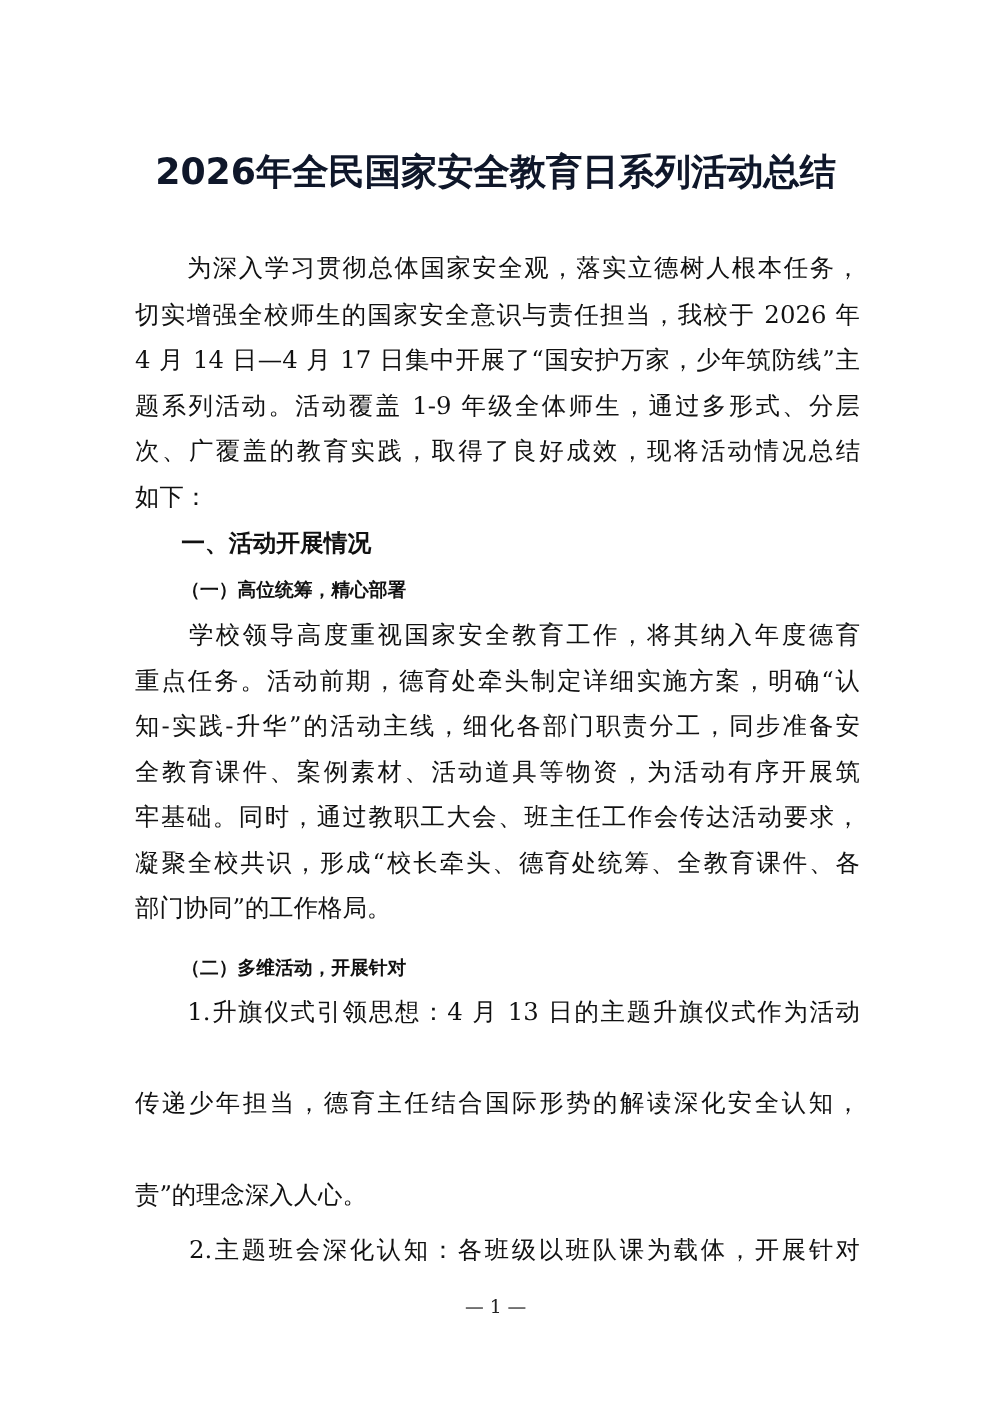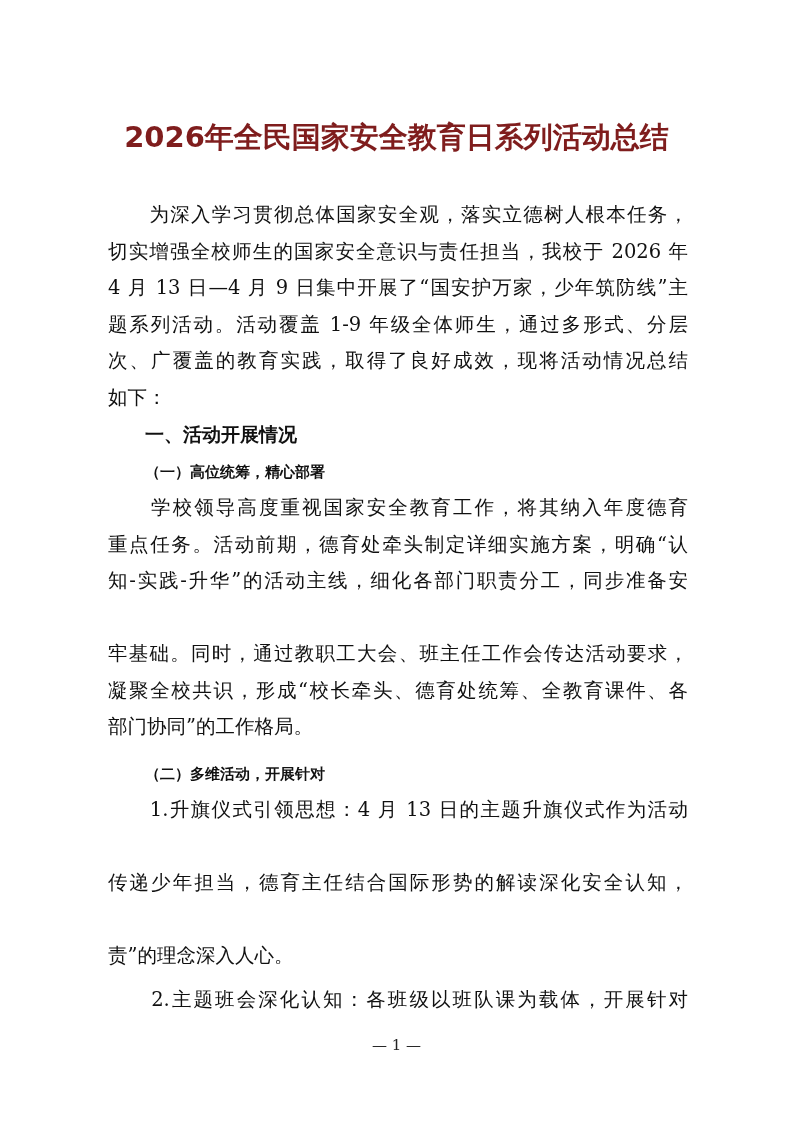--- a/index.html
+++ b/index.html
@@ -1,48 +1,49 @@
 <!DOCTYPE html>
 <html><head>
   <meta charset="utf-8">
   <style>
     html, body { margin:0; padding:0; background:#ffffff; }
     body { width:793px; height:1122px; position:relative; overflow:hidden;
       font-family: "DejaVu Serif", "Liberation Serif", serif; color:#111; }
     .page { position:absolute; left:0; top:0; width:793px; height:1122px; }
     .title { position:absolute; left:0; width:793px; top:118px; text-align:center;
       font-family:"DejaVu Sans","Liberation Sans",sans-serif; font-weight:bold;
-      font-size:29px; letter-spacing:0px; color:#7f1d1d; }
+      font-size:29px; letter-spacing:0px; color:#0f172a; }
     .line { position:absolute; left:108px; width:580px; font-size:19.5px; line-height:24px;
       white-space:nowrap; text-align:justify; text-align-last:justify; color:#111; }
     .line.last { text-align-last:left; }
     .h1 { font-family:Liberation Mono, monospace; font-weight:bold; font-size:19px;
       text-align-last:left; left:145px; }
     .h2 { font-weight:bold; text-align-last:left; left:145px; font-size:15px; }
     .footer { position:absolute; left:0; width:793px; top:1036px; text-align:center; font-size:15px; color:#222; }
   </style>
 </head>
 <body>
 
 <div class="page">
   <div class="title">2026年全民国家安全教育日系列活动总结</div>
 
   <div class="line" style="top:203px">　　为深入学习贯彻总体国家安全观，落实立德树人根本任务，</div>
   <div class="line" style="top:240px">切实增强全校师生的国家安全意识与责任担当，我校于 2026 年</div>
-  <div class="line" style="top:276px">4 月 13 日—4 月 9 日集中开展了“国安护万家，少年筑防线”主</div>
+  <div class="line" style="top:276px">4 月 14 日—4 月 17 日集中开展了“国安护万家，少年筑防线”主</div>
   <div class="line" style="top:313px">题系列活动。活动覆盖 1-9 年级全体师生，通过多形式、分层</div>
   <div class="line" style="top:349px">次、广覆盖的教育实践，取得了良好成效，现将活动情况总结</div>
   <div class="line last" style="top:386px">如下：</div>
 
   <div class="line h1" style="top:424px">一、活动开展情况</div>
   <div class="line h2" style="top:460px">（一）高位统筹，精心部署</div>
 
   <div class="line" style="top:496px">　　学校领导高度重视国家安全教育工作，将其纳入年度德育</div>
   <div class="line" style="top:533px">重点任务。活动前期，德育处牵头制定详细实施方案，明确“认</div>
   <div class="line" style="top:569px">知-实践-升华”的活动主线，细化各部门职责分工，同步准备安</div>
+  <div class="line" style="top:606px">全教育课件、案例素材、活动道具等物资，为活动有序开展筑</div>
   <div class="line" style="top:642px">牢基础。同时，通过教职工大会、班主任工作会传达活动要求，</div>
   <div class="line" style="top:679px">凝聚全校共识，形成“校长牵头、德育处统筹、全教育课件、各</div>
   <div class="line last" style="top:715px">部门协同”的工作格局。</div>
 
   <div class="line h2" style="top:762px">（二）多维活动，开展针对</div>
 
   <div class="line" style="top:798px">　　1.升旗仪式引领思想：4 月 13 日的主题升旗仪式作为活动</div>
   <div class="line" style="top:871px">传递少年担当，德育主任结合国际形势的解读深化安全认知，</div>
   <div class="line last" style="top:944px">责”的理念深入人心。</div>
 

